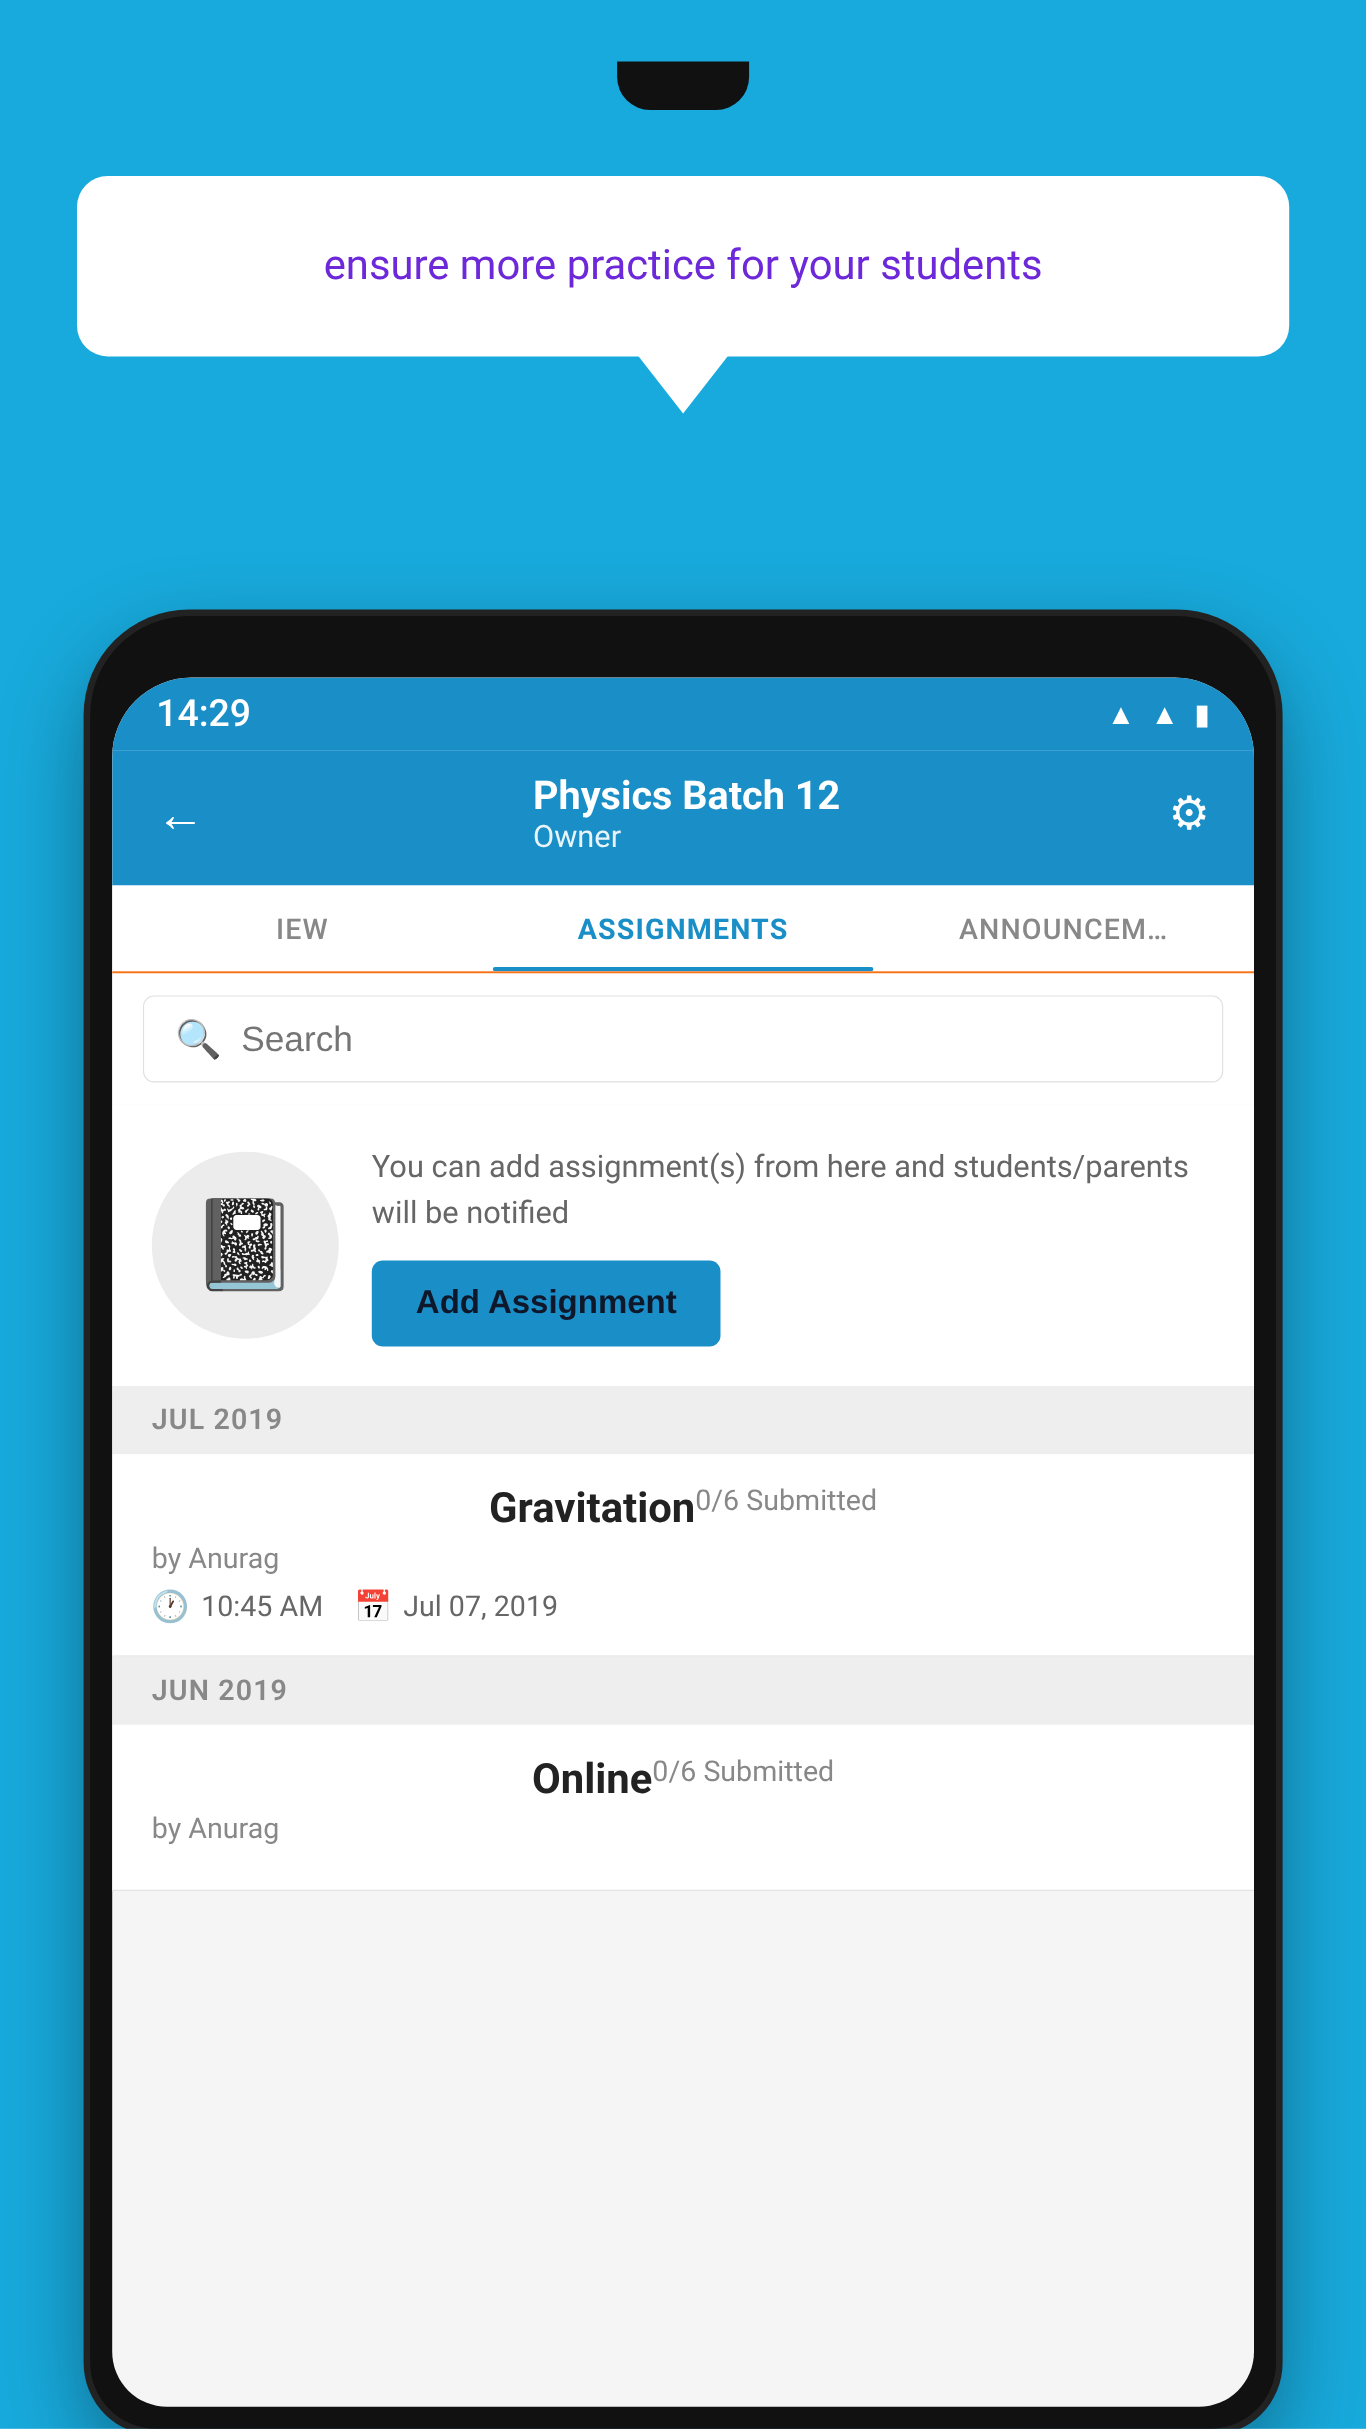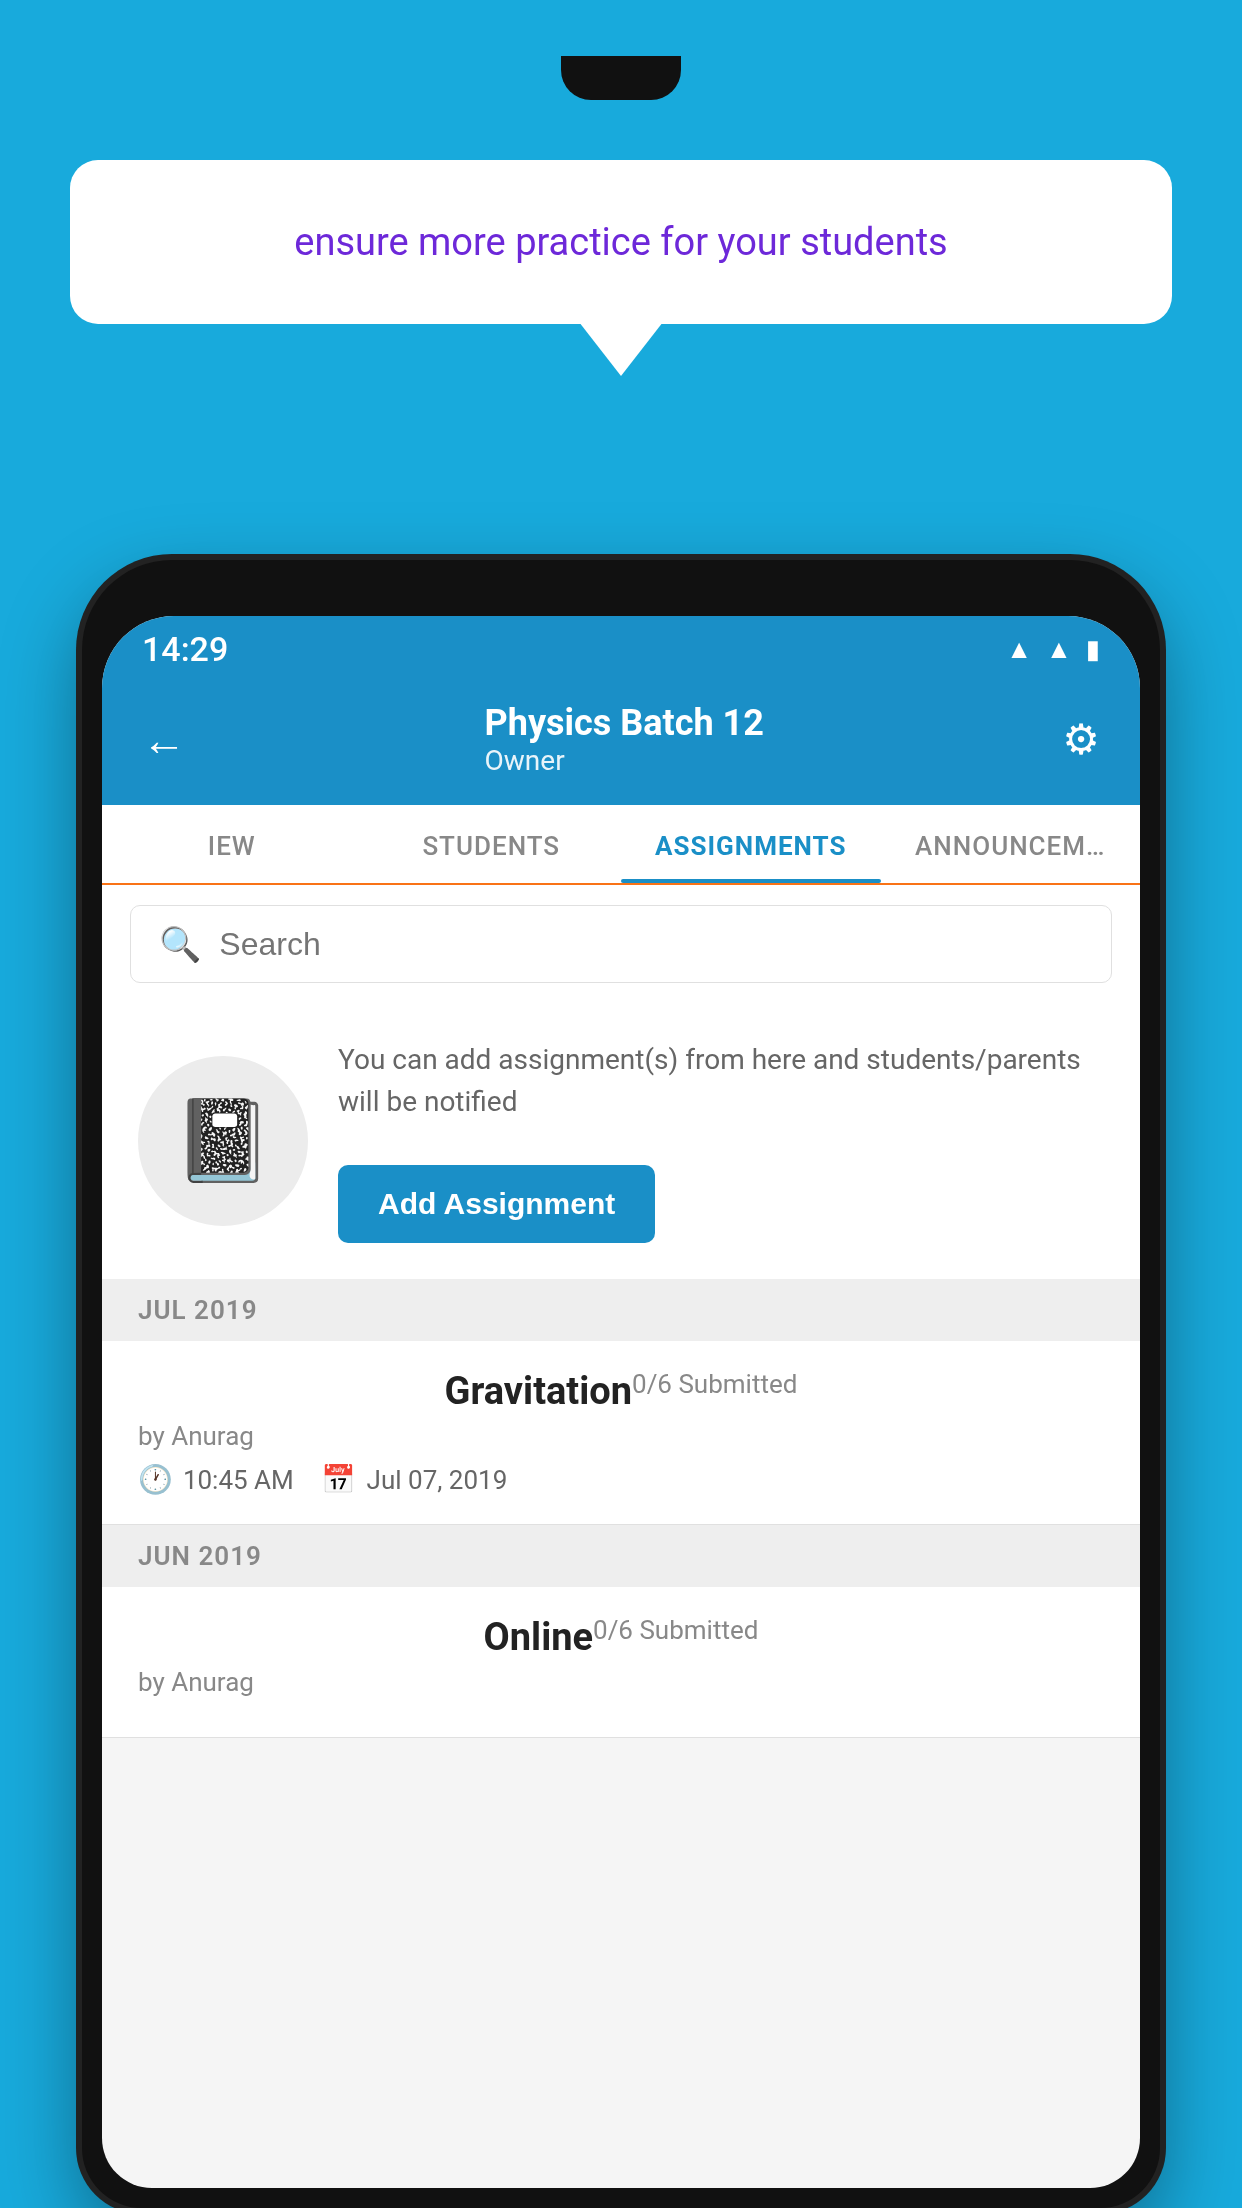--- a/index.html
+++ b/index.html
@@ -250,28 +250,27 @@
 
     .promo-content p {
       font-size: 28px;
       color: #666;
       line-height: 1.5;
       margin-bottom: 22px;
     }
 
     .add-assignment-btn {
       background: #1a8fc7;
-      color: #ffffff;
+      color: #0f172a;
       border: none;
       border-radius: 10px;
       padding: 22px 40px;
       font-size: 30px;
       font-weight: 600;
       cursor: pointer;
-      margin-top: 20px;
     }
 
     
     .section-header {
       background: #eeeeee;
       padding: 16px 36px;
     }
 
     .section-header span {
       font-size: 26px;
@@ -359,23 +358,20 @@
       <div class="title-area">
         <h2>Physics Batch 12</h2>
         <span>Owner</span>
       </div>
       <span class="settings-btn">⚙</span>
     </div>
 
     <div class="tabs-bar">
       <div class="tab-item">
         <span>IEW</span>
-      </div>
-      <div class="tab-item">
-        <span>STUDENTS</span>
       </div>
       <div class="tab-item active">
         <span>ASSIGNMENTS</span>
       </div>
       <div class="tab-item">
         <span>ANNOUNCEM…</span>
       </div>
     </div>
 
     <div class="search-container">

